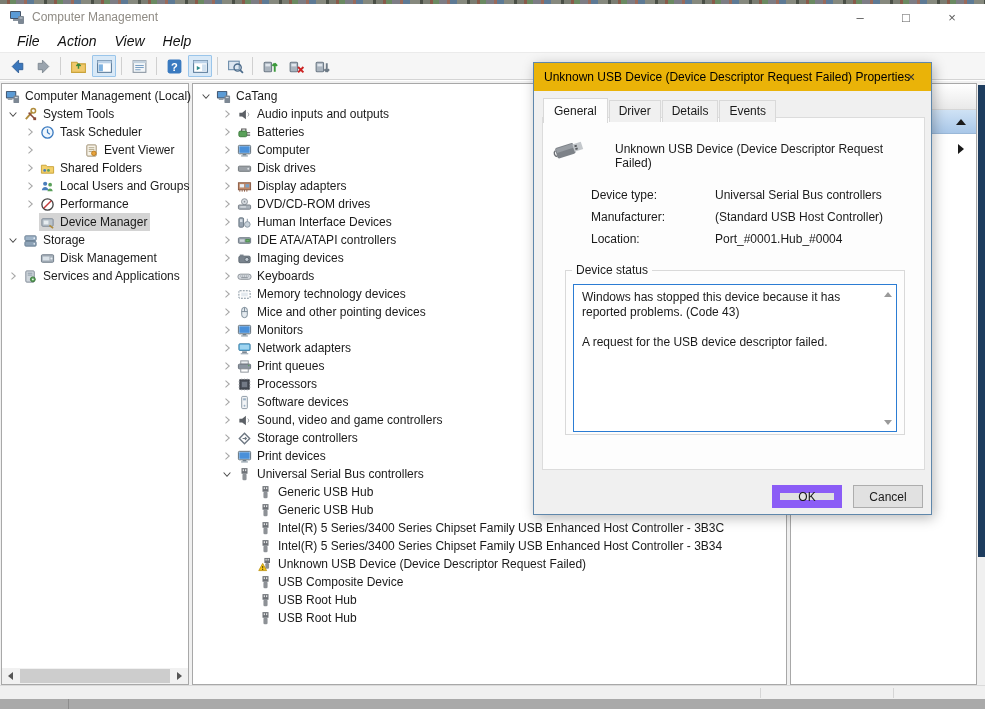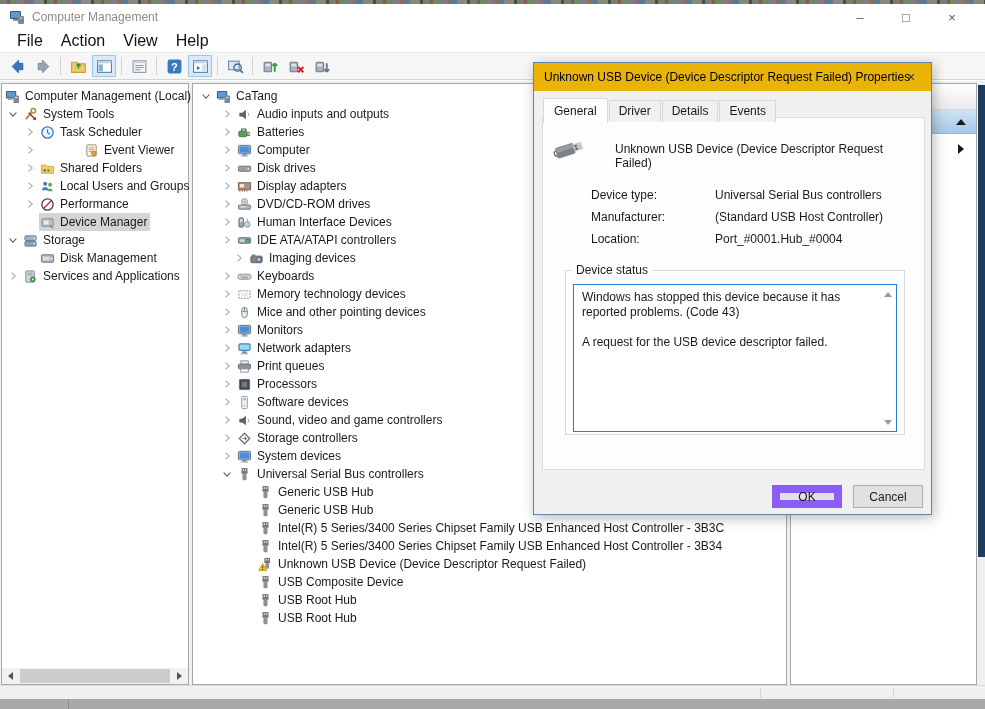--- a/index.html
+++ b/index.html
@@ -16,21 +16,21 @@
 
   
   #titlebar { position:absolute; left:0; top:4px; width:985px; height:26px; background:#fff; display:flex; align-items:center; }
   #titlebar .app-icon { margin-left:9px; width:16px; height:16px; }
   #titlebar .title-text { margin-left:7px; color:#8f8b84; font-size:12px; }
   .win-controls { position:absolute; right:10px; top:0; height:26px; display:flex; align-items:center; gap:0; }
   .win-ctl { width:46px; height:26px; display:flex; align-items:center; justify-content:center; color:#5a5a5a; font-size:13px; }
 
   
   #menubar { position:absolute; left:0; top:30px; width:985px; height:22px; background:#fff; display:flex; align-items:center; padding-left:8px; }
-  .menu-item { padding:2px 9px; font-size:16px; color:#111; }
+  .menu-item { padding:2px 9px; font-size:14px; color:#111;font-style:italic; }
 
   
   #toolbar { position:absolute; left:0; top:52px; width:985px; height:28px; background:#f6f6f6; border-top:1px solid #ebebeb; border-bottom:1px solid #d4d4d4; display:flex; align-items:center; padding-left:4px; }
   .tb-btn { width:24px; height:22px; display:flex; align-items:center; justify-content:center; border:1px solid transparent; margin:0 1px; border-radius:1px; }
   .tb-btn.active { background:#d9e9f7; border-color:#9ac5ea; }
   .tb-btn svg { width:17px; height:17px; }
   .tb-sep { width:1px; height:18px; background:#d0d0d0; margin:0 4px; }
 
   
   #workspace { position:absolute; left:0; top:81px; width:985px; height:604px; background:#f0f0f0; }
@@ -570,21 +570,21 @@
               <span class="tree-icon">
                 <svg viewBox="0 0 16 16">
                   <rect x="1.5" y="5" width="13" height="6" rx="1" fill="#99a3ad" stroke="#6d7782"></rect>
                   <rect x="9.5" y="6.8" width="3.6" height="2.6" fill="#6fb36f" stroke="#4a8a4a"></rect>
                   <rect x="3" y="6.8" width="5" height="2.6" fill="#cfd6dc"></rect>
                 </svg>
               </span>
               <span class="tree-label">IDE ATA/ATAPI controllers</span>
             </span>
           </div>
-          <div class="tree-row" style="padding-left: 37px;">
+          <div class="tree-row" style="padding-left: 25px;">
             <span class="expander">
               <svg viewBox="0 0 16 16">
                 <path d="M6 3.5l5 4.5-5 4.5" fill="none" stroke="#a6a6a6" stroke-width="1.4"></path>
               </svg>
             </span>
             <span class="hl">
               <span class="tree-icon">
                 <svg viewBox="0 0 16 16">
                   <rect x="2" y="5.5" width="12" height="7" rx="1.2" fill="#7a848e" stroke="#5a646e"></rect>
                   <circle cx="10.5" cy="9" r="2.2" fill="#c2ccd4" stroke="#5a646e"></circle>
@@ -770,21 +770,21 @@
             </span>
             <span class="hl">
               <span class="tree-icon">
                 <svg viewBox="0 0 16 16">
                   <rect x="1.5" y="2.5" width="13" height="9" rx="1" fill="#dfeaf4" stroke="#5a6a76"></rect>
                   <rect x="2.5" y="3.5" width="11" height="7" fill="#4a90d9"></rect>
                   <rect x="6" y="11.8" width="4" height="1.4" fill="#6a7a86"></rect>
                   <rect x="4.4" y="13.2" width="7.2" height="1.2" fill="#8a99a5"></rect>
                 </svg>
               </span>
-              <span class="tree-label">System devices</span>
+              <span class="tree-label">Print devices</span>
             </span>
           </div>
           <div class="tree-row" style="padding-left: 25px;">
             <span class="expander">
               <svg viewBox="0 0 16 16">
                 <path d="M3.5 6l4.5 5 4.5-5" fill="none" stroke="#4a4a4a" stroke-width="1.4"></path>
               </svg>
             </span>
             <span class="hl">
               <span class="tree-icon">

